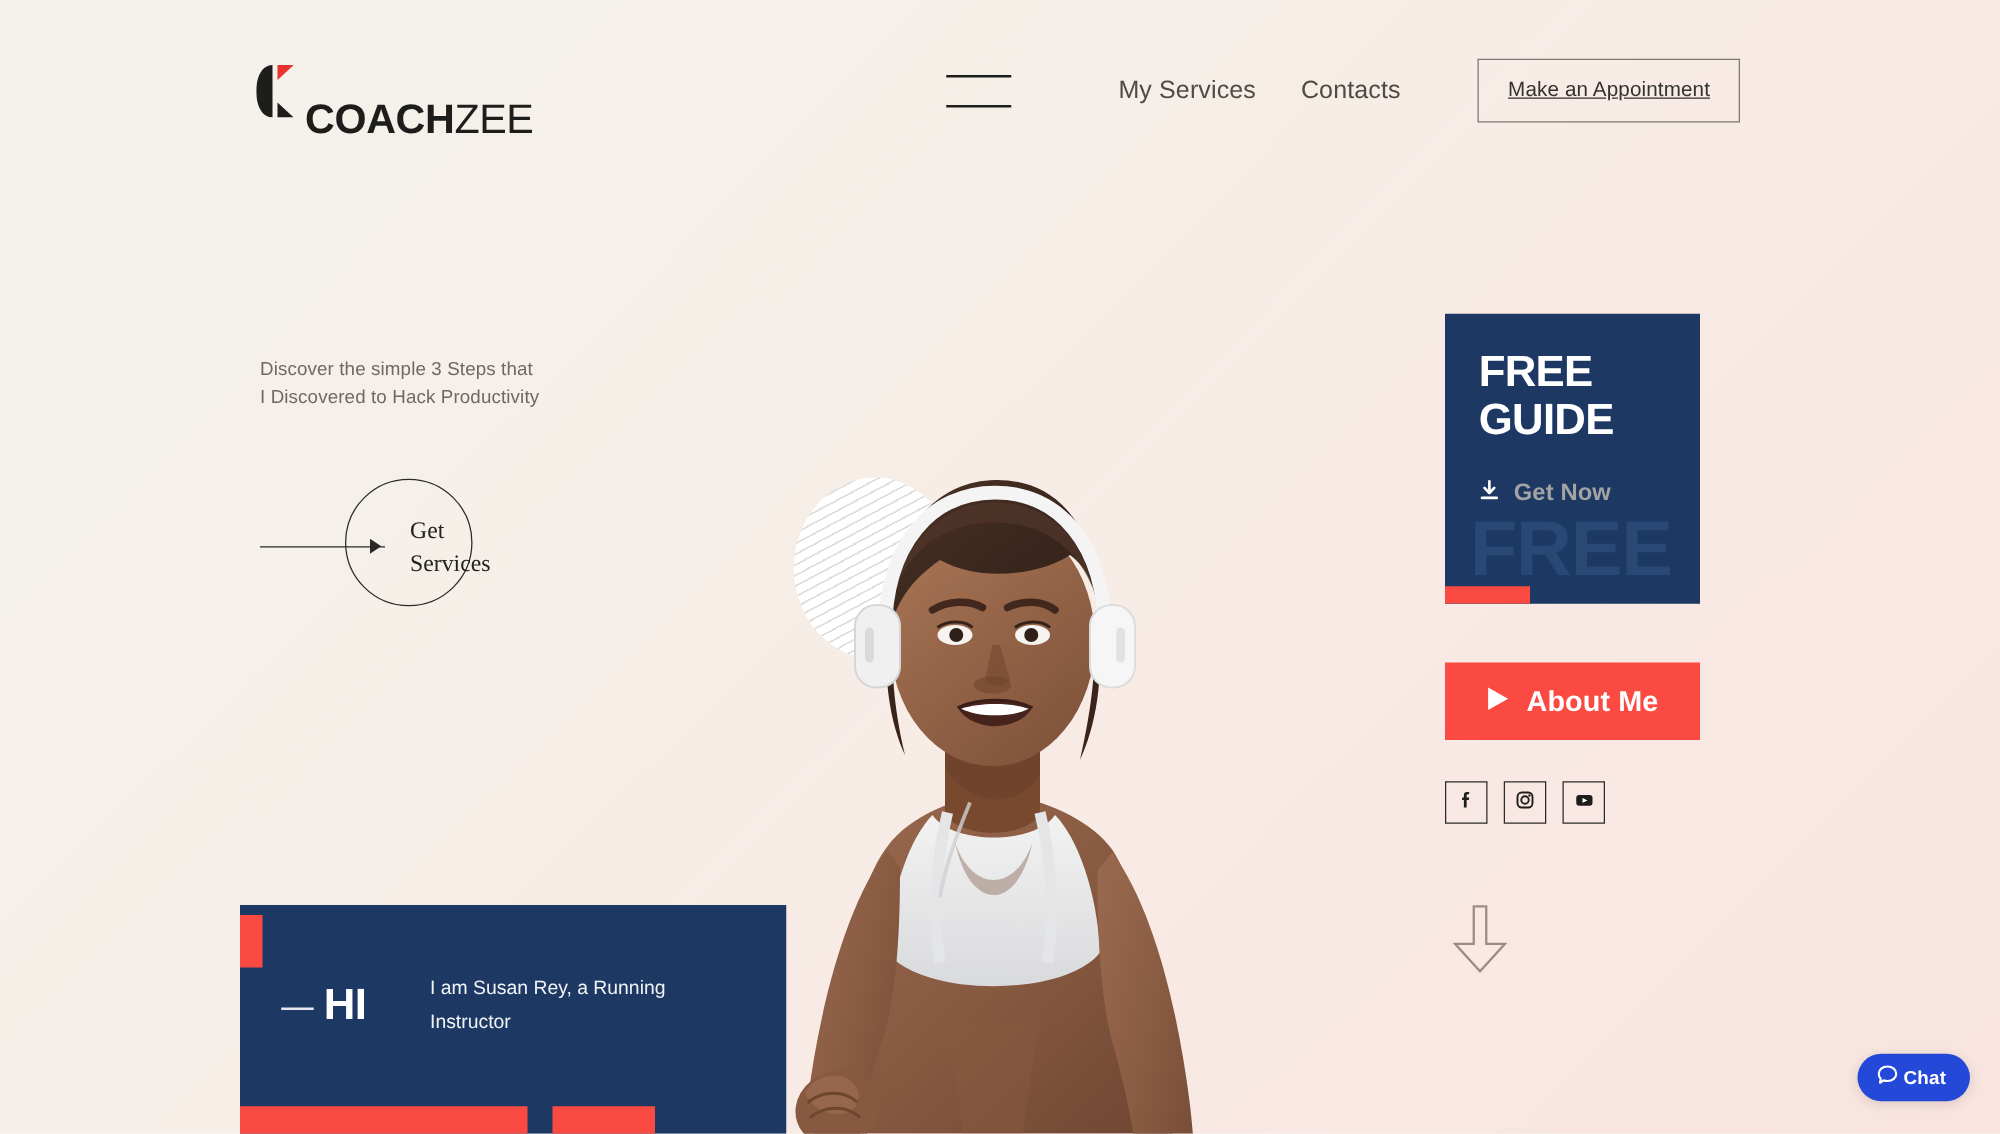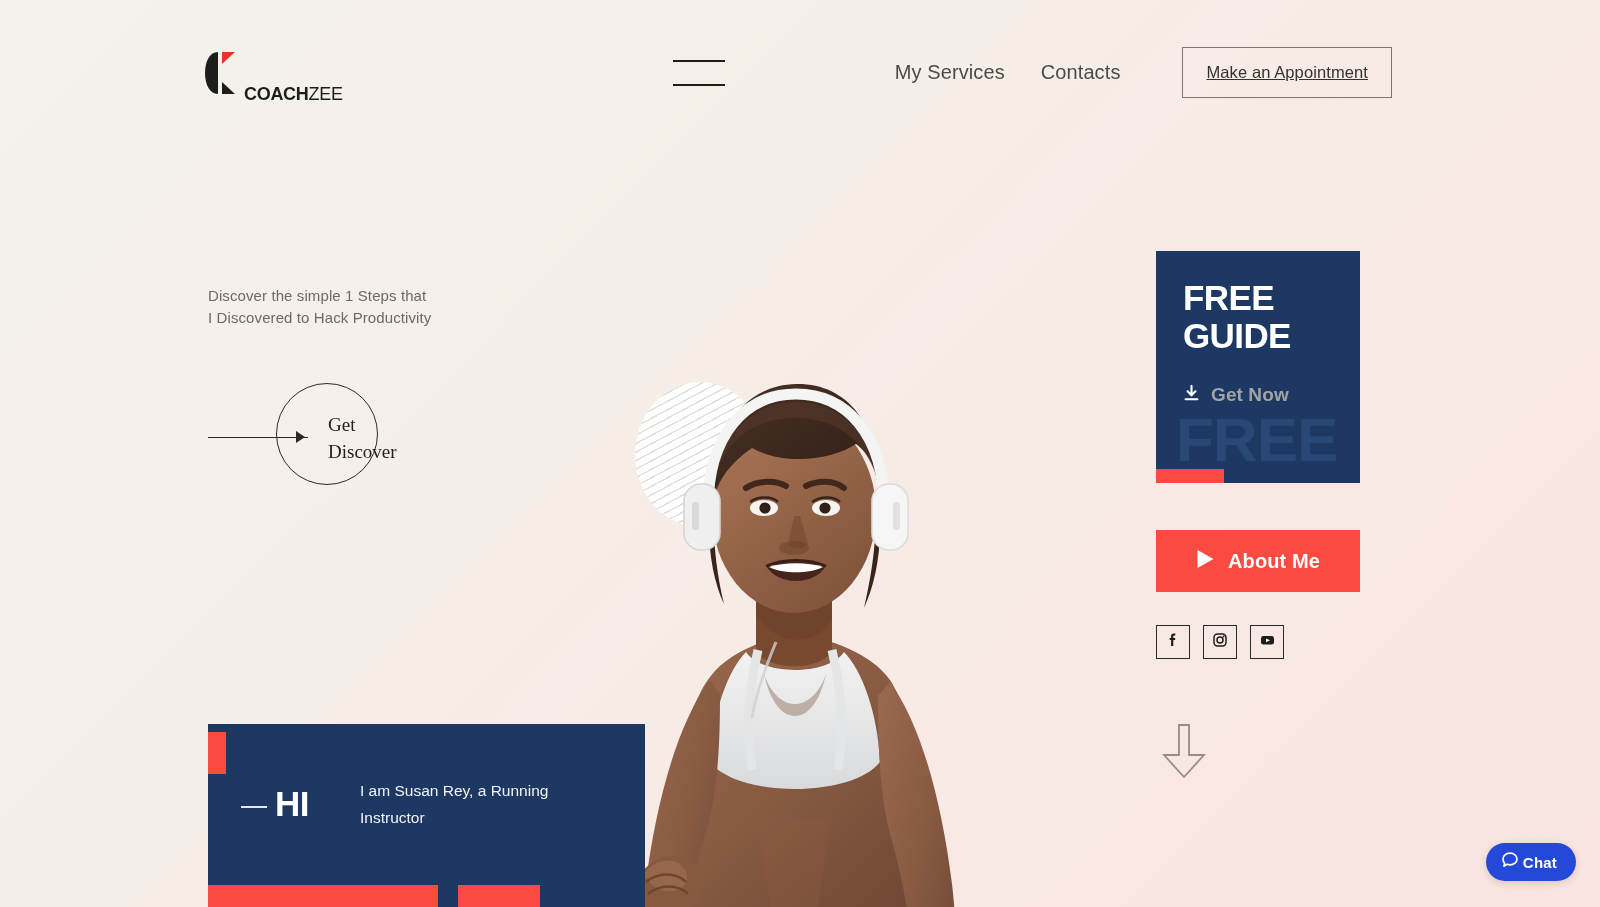--- a/index.html
+++ b/index.html
@@ -29,21 +29,21 @@
     display: flex;
     align-items: center;
     gap: 9px;
     cursor: pointer;
   }
   .logo-mark {
     position: relative;
     width: 30px; height: 42px;
   }
   .logo-text {
-    font-size: 18px;
+    font-size: 33px;
     font-weight: 700;
     letter-spacing: -0.3px;
     color: #1d1d1b;
     white-space: nowrap;
     margin-top: 44px;
   }
   .logo-text .lt-light { font-weight: 400; color: #1d1d1b; }
 
   .hamburger {
     width: 52px; height: 26px;
@@ -147,21 +147,21 @@
     line-height: 1.45;
     color: #232323;
     width: 110px;
     font-family: Liberation Serif, serif;
   }
   .gs-label span { display: block; }
 
   
   .hi-card {
     position: absolute;
-    left: 208px;
+    left: 192px;
     top: 724px;
     width: 437px;
     height: 183px;
     background: #1d3963;
     z-index: 25;
   }
   .hi-accent {
     position: absolute;
     left: 0; top: 8px;
     width: 18px; height: 42px;
@@ -295,21 +295,21 @@
     margin-top: 47px;
     width: 204px; height: 62px;
     background: #fb4a41;
     display: flex;
     align-items: center;
     justify-content: center;
     gap: 13px;
     cursor: pointer;
   }
   .about-label {
-    font-size: 20px;
+    font-size: 23px;
     font-weight: 700;
     color: #ffffff;
     letter-spacing: 0.1px;
   }
 
   .socials {
     margin-top: 33px;
     display: flex;
     gap: 13px;
   }
@@ -380,31 +380,31 @@
     <a class="nav-link">Contacts</a>
     <button class="appt-btn">Make an Appointment</button>
   </nav>
 
 </header>
 
 <section class="hero-left">
 
 
   <p class="subhead">
-    <span>Discover the simple 1 Steps that</span>
+    <span>Discover the simple 3 Steps that</span>
     <span>I Discovered to Hack Productivity</span>
   </p>
 
   <div class="get-started">
     <span class="gs-line"></span>
     <span class="gs-arrow"></span>
     <span class="gs-circle"></span>
     <span class="gs-label">
       <span>Get</span>
-      <span>Discover</span>
+      <span>Services</span>
     </span>
   </div>
 
 </section>
 
 <section class="hi-card">
   <span class="hi-accent"></span>
   <div class="hi-row">
     <span class="hi-dash"></span>
     <span class="hi-word">HI</span>

